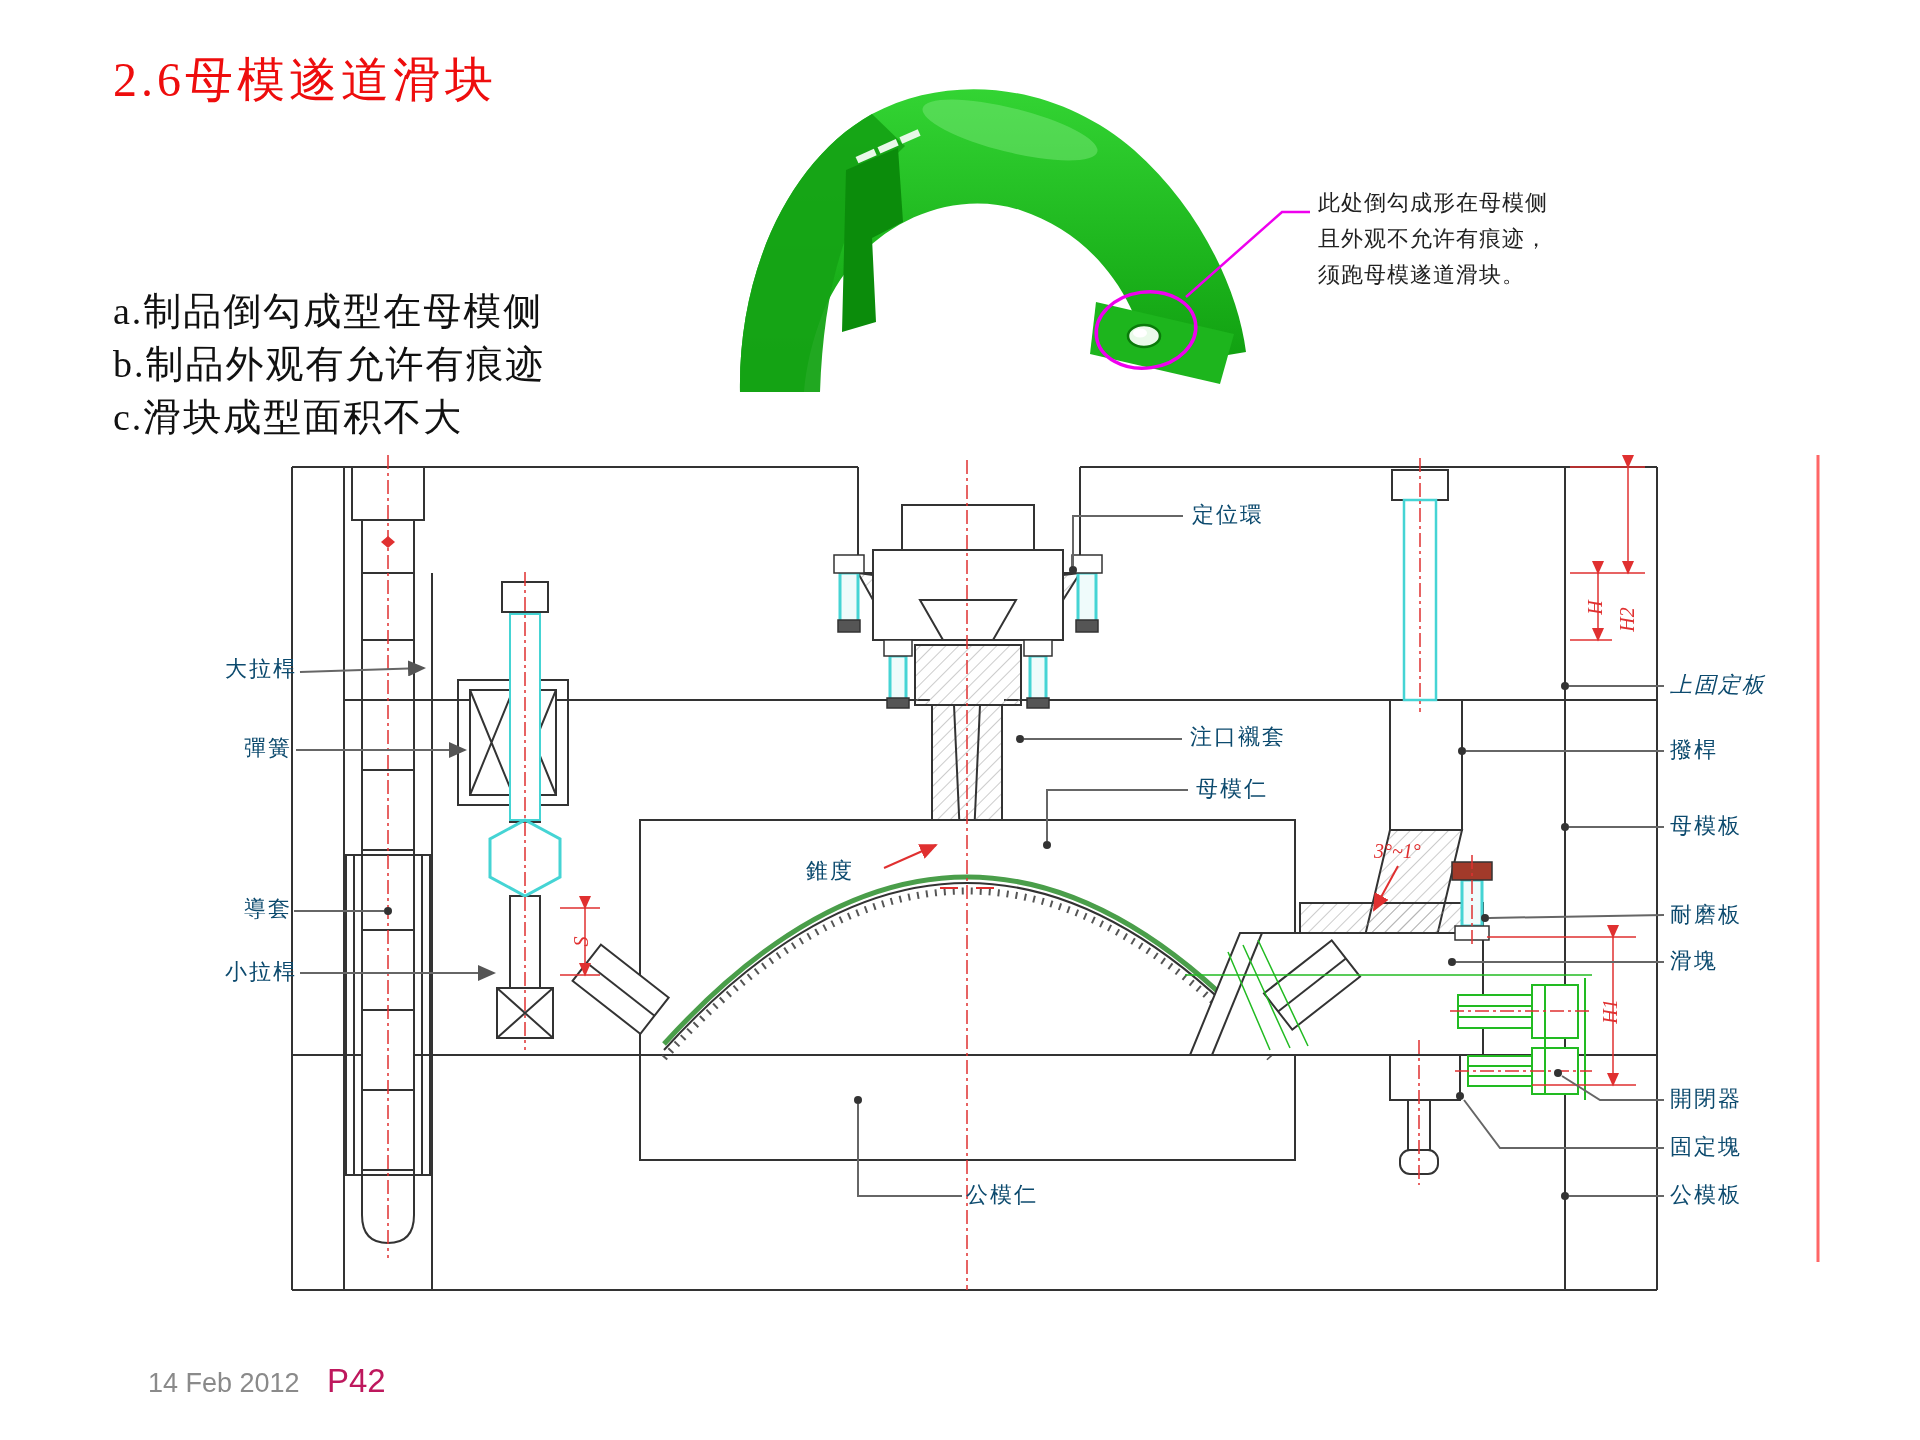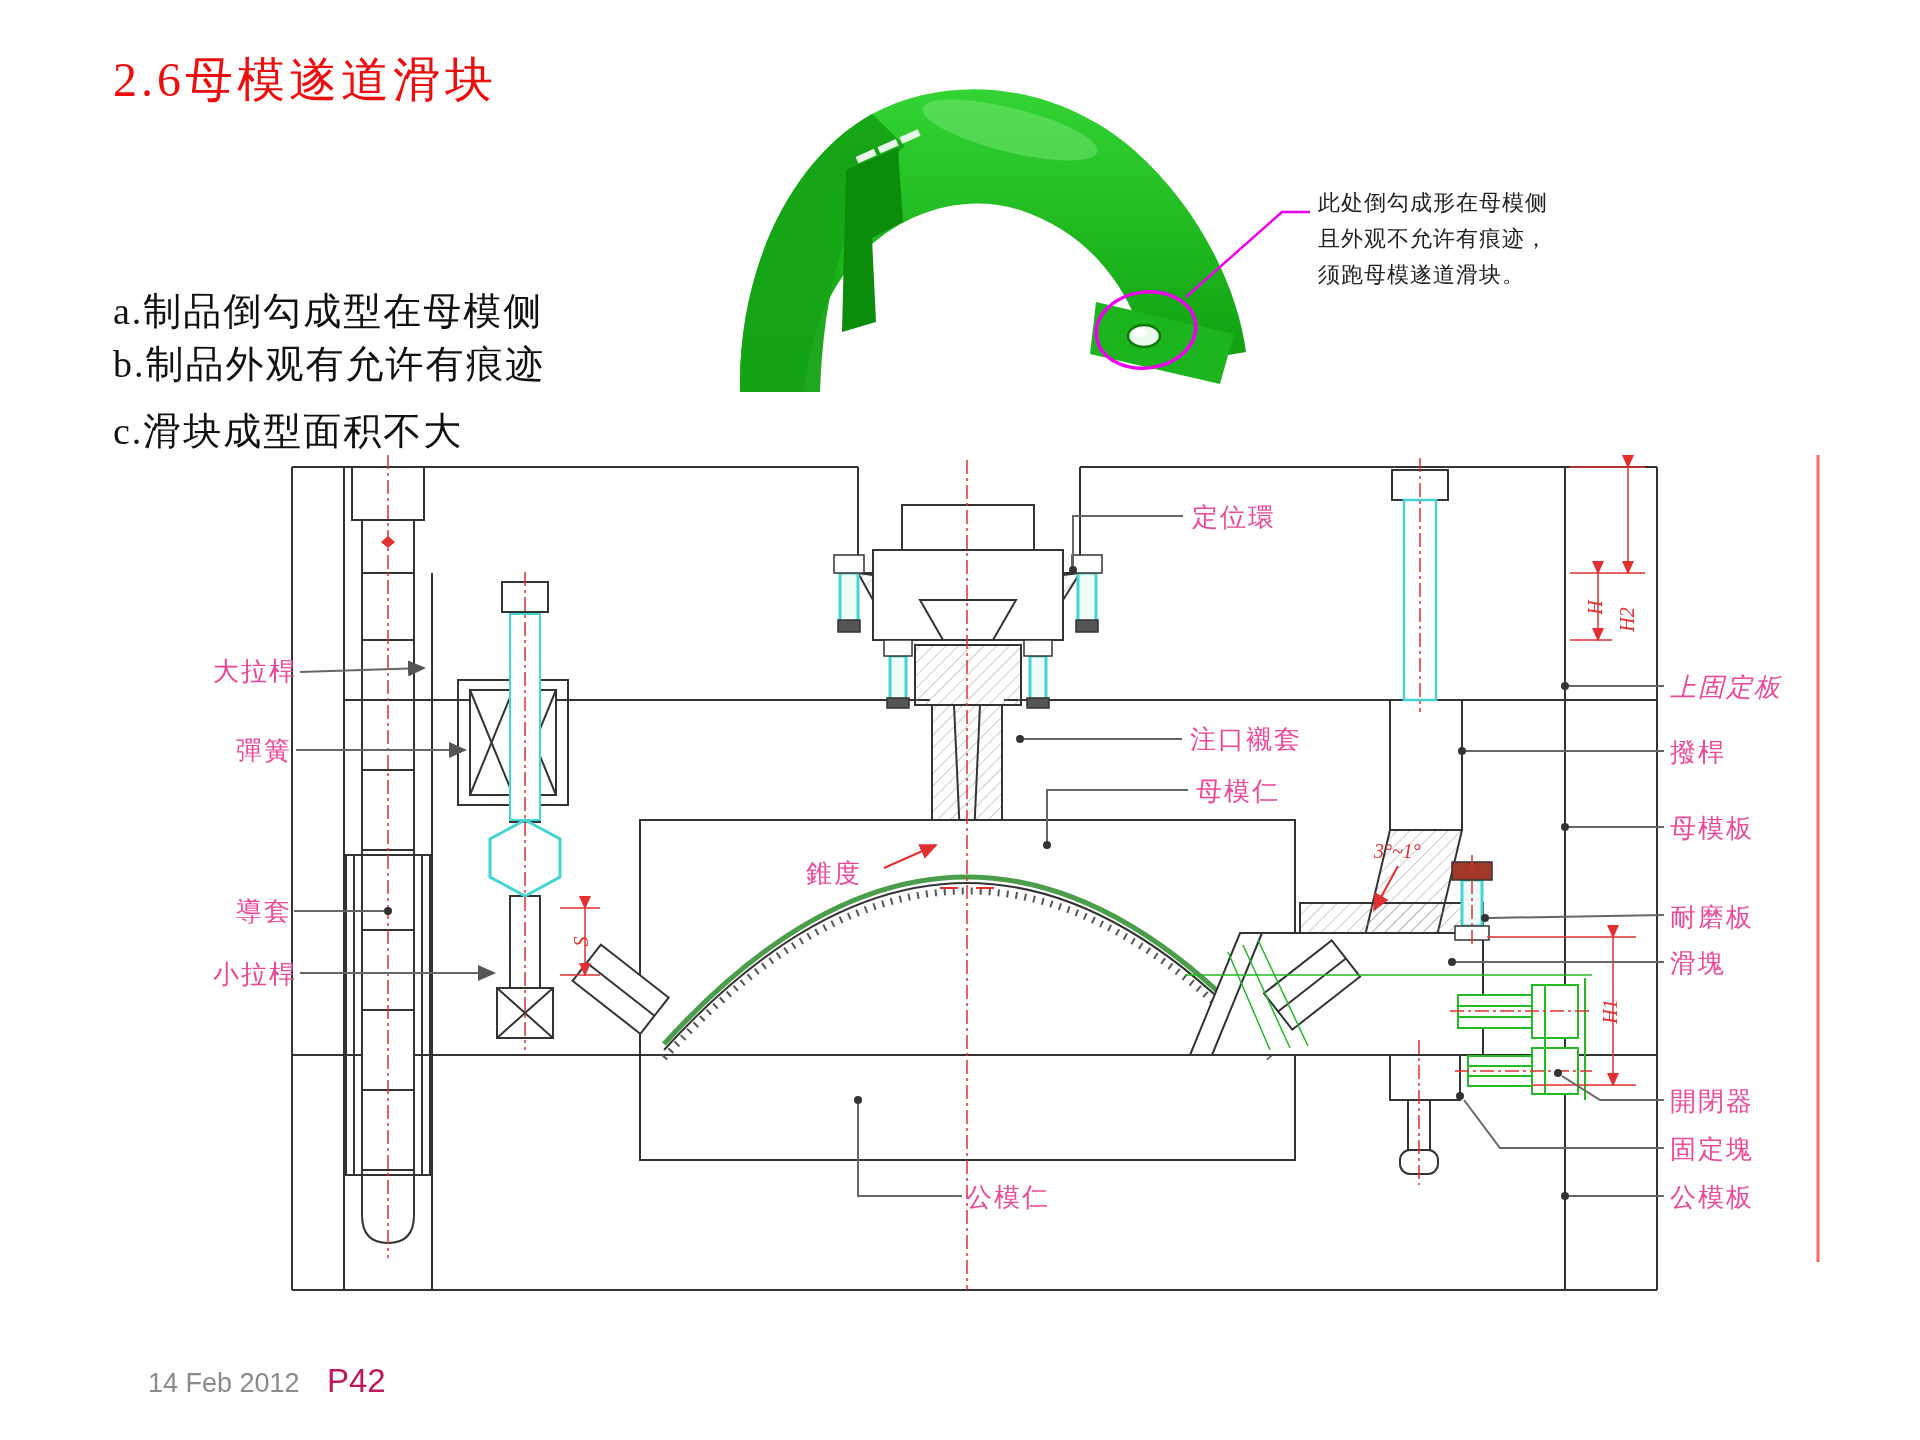--- a/index.html
+++ b/index.html
@@ -4,21 +4,21 @@
 <style>
   html,body{margin:0;padding:0;background:#ffffff;}
   #slide{
     position:relative;width:1920px;height:1440px;background:#ffffff;overflow:hidden;
     font-family:"Liberation Serif","DejaVu Serif",serif;
   }
   .abs{position:absolute;}
   #title{left:113px;top:48px;font-size:48px;font-weight:normal;color:#ee0d0d;letter-spacing:4px;}
   .feature{left:113px;font-size:38px;color:#111;letter-spacing:2px;white-space:nowrap;}
   .callout-line{font-size:22px;color:#222;letter-spacing:1px;white-space:nowrap;}
-  .dlabel{font-size:26px;color:#ec4899;letter-spacing:2px;white-space:nowrap;}
+  .dlabel{font-size:22px;color:#0c4a6e;letter-spacing:2px;white-space:nowrap;}
   .dlabel.rt{width:150px;text-align:right;}
   .dim{font-size:20px;color:#e03030;font-style:italic;white-space:nowrap;}
   .rot{transform:rotate(-90deg);transform-origin:center center;}
   #footer-date{left:148px;top:1368px;font-size:27px;color:#8a8a8a;font-family:"Liberation Sans","DejaVu Sans",sans-serif;}
   #footer-page{left:312px;top:1362px;font-size:33px;color:#be185d;font-family:"Liberation Sans","DejaVu Sans",sans-serif;margin-left:15px;}
   svg{position:absolute;left:0;top:0;}
 </style>
 </head>
 <body>
 <div id="slide">
@@ -222,21 +222,21 @@
         <circle cx="1460" cy="1096" r="4" fill="#333" stroke="none"></circle>
     <path d="M1664,1196 L1569,1196"></path>
         <circle cx="1565" cy="1196" r="4" fill="#333" stroke="none"></circle>
   </g>
 </svg>
 
 <div id="title" class="abs">2.6母模遂道滑块</div>
 
 <div class="abs feature" style="top:286px;">a.制品倒勾成型在母模侧</div>
 <div class="abs feature" style="top:339px;">b.制品外观有允许有痕迹</div>
-<div class="abs feature" style="top:392px;margin-top:14px;">c.滑块成型面积不大</div>
+<div class="abs feature" style="top:392px;">c.滑块成型面积不大</div>
 
 <div class="abs callout-line" style="left:1318px;top:188px;">此处倒勾成形在母模侧</div>
 <div class="abs callout-line" style="left:1318px;top:224px;">且外观不允许有痕迹，</div>
 <div class="abs callout-line" style="left:1318px;top:260px;">须跑母模遂道滑块。</div>
 
 <div class="abs dlabel rt" style="left:147px;top:654px;">大拉桿</div>
 <div class="abs dlabel rt" style="left:142px;top:733px;">彈簧</div>
 <div class="abs dlabel rt" style="left:142px;top:894px;">導套</div>
 <div class="abs dlabel rt" style="left:147px;top:957px;">小拉桿</div>
 

